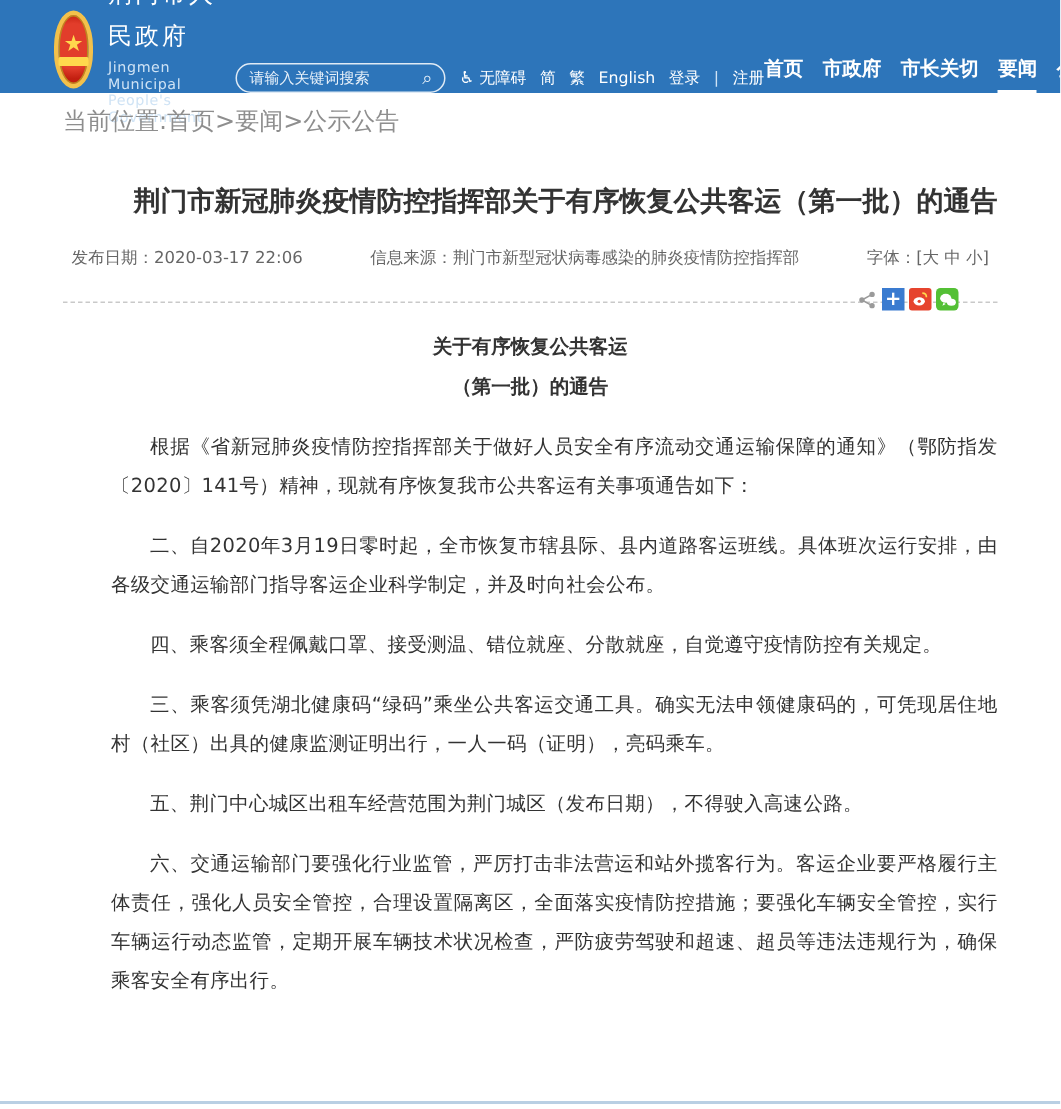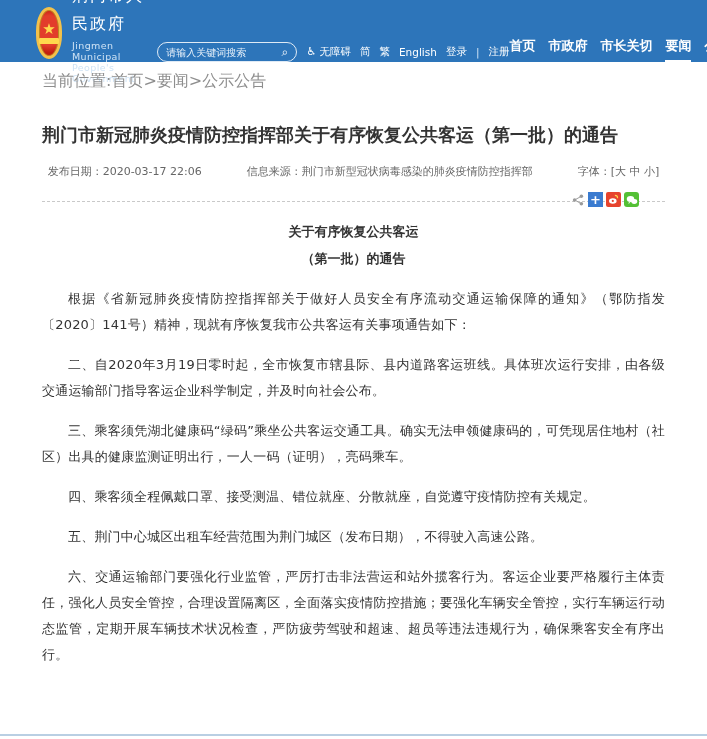--- a/index.html
+++ b/index.html
@@ -30,38 +30,38 @@
   .nav-item { color:#fff; font-size:13px; font-weight:bold; cursor:pointer; padding-bottom:5px; white-space:nowrap; }
   .nav-item.active { border-bottom:2px solid #fff; }
 
   
   .breadcrumb { padding:9px 0 0 42px; font-size:16px; color:#8e8e8e; height:26px; }
   .breadcrumb span { cursor:default; }
   .breadcrumb .crumb { cursor:pointer; }
 
   
   .article { padding:0 42px; color:#333; }
-  .article-title { text-align:left; font-size:18px; font-weight:bold; color:#333; margin-top:34px; line-height:26px; }
+  .article-title { text-align:right; font-size:18px; font-weight:bold; color:#333; margin-top:34px; line-height:26px; }
   .meta-row { display:flex; justify-content:center; gap:45px; font-size:11px; color:#666; margin-top:16px; }
   .meta-item { white-space:nowrap; }
   .font-size-link { cursor:pointer; }
 
   .share-row { position:relative; border-bottom:1px dashed #c9c9c9; margin-top:22px; height:1px; }
   .share-icons { position:absolute; right:26px; top:-9px; display:flex; align-items:center; gap:3px; }
   .icon-16 { width:15px; height:15px; display:flex; align-items:center; justify-content:center; cursor:pointer; }
   .share-alt { color:#9a9a9a; }
   .ic-plus { background:#3a7bd0; color:#fff; font-size:13px; font-weight:bold; line-height:13px; }
   .ic-weibo { background:#e6442e; border-radius:2px; }
   .ic-wechat { background:#54c035; border-radius:3px; }
 
   .doc-head { text-align:center; font-weight:bold; font-size:13px; color:#333; line-height:27px; }
   .doc-head-wrap { margin-top:16px; }
 
   .body-text { margin-top:14px; }
-  .para { font-size:13px; line-height:26px; text-indent:2em; color:#333; text-align:justify; margin-bottom:14px; letter-spacing:0.2px; }
+  .para { font-size:13px; line-height:26px; text-indent:2em; color:#333; text-align:justify; margin-bottom:14px; letter-spacing:0.2px;margin-left:32px; }
 
   .footer-line { position:absolute; left:0; right:0; bottom:3px; border-top:2px solid #b9cfe3; }
 </style>
 </head>
 <body>
 
 <div class="page">
 
   <div class="site-header">
     <div class="logo-area">
@@ -144,22 +144,22 @@
     </div>
 
     <div class="doc-head-wrap">
       <div class="doc-head">关于有序恢复公共客运</div>
       <div class="doc-head">（第一批）的通告</div>
     </div>
 
     <div class="body-text">
       <p class="para">根据《省新冠肺炎疫情防控指挥部关于做好人员安全有序流动交通运输保障的通知》（鄂防指发〔2020〕141号）精神，现就有序恢复我市公共客运有关事项通告如下：</p>
       <p class="para">二、自2020年3月19日零时起，全市恢复市辖县际、县内道路客运班线。具体班次运行安排，由各级交通运输部门指导客运企业科学制定，并及时向社会公布。</p>
+      <p class="para">四、乘客须全程佩戴口罩、接受测温、错位就座、分散就座，自觉遵守疫情防控有关规定。</p>
       <p class="para">三、乘客须凭湖北健康码“绿码”乘坐公共客运交通工具。确实无法申领健康码的，可凭现居住地村（社区）出具的健康监测证明出行，一人一码（证明），亮码乘车。</p>
-      <p class="para">四、乘客须全程佩戴口罩、接受测温、错位就座、分散就座，自觉遵守疫情防控有关规定。</p>
       <p class="para">五、荆门中心城区出租车经营范围为荆门城区（发布日期），不得驶入高速公路。</p>
       <p class="para">六、交通运输部门要强化行业监管，严厉打击非法营运和站外揽客行为。客运企业要严格履行主体责任，强化人员安全管控，合理设置隔离区，全面落实疫情防控措施；要强化车辆安全管控，实行车辆运行动态监管，定期开展车辆技术状况检查，严防疲劳驾驶和超速、超员等违法违规行为，确保乘客安全有序出行。</p>
     </div>
 
   </div>
 
   <div class="footer-line"></div>
 </div>
 
 </body></html>

